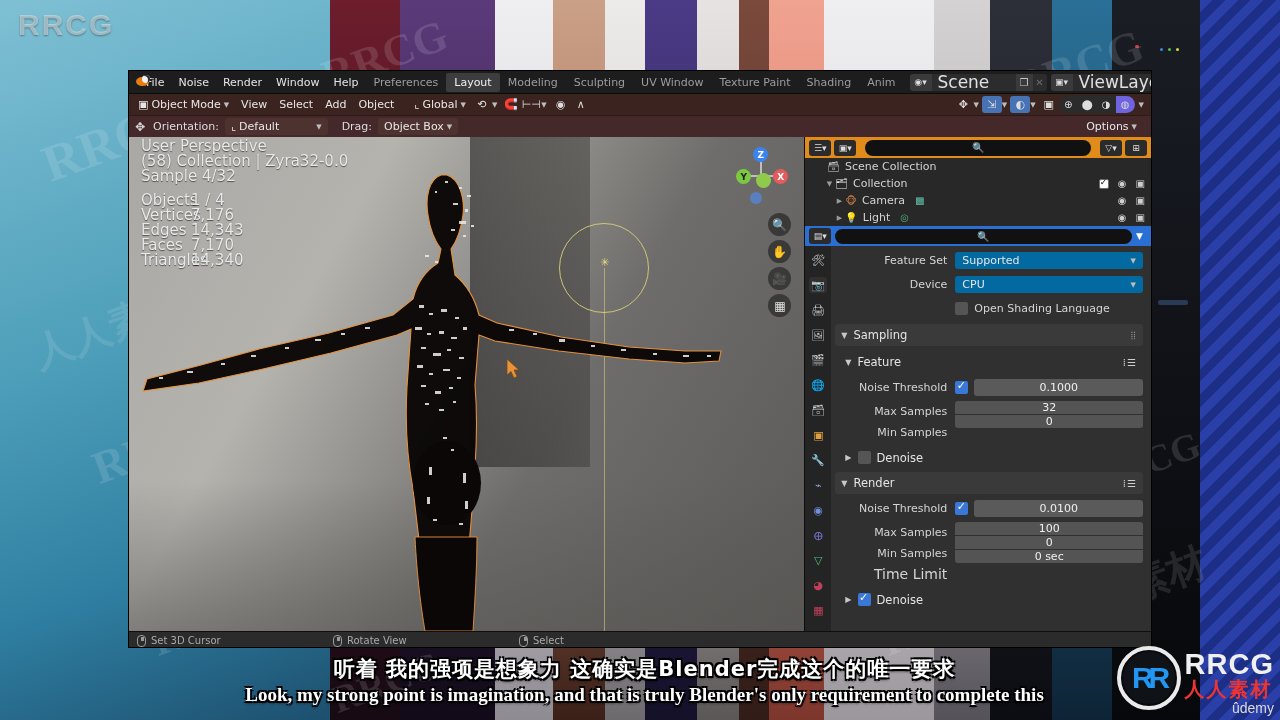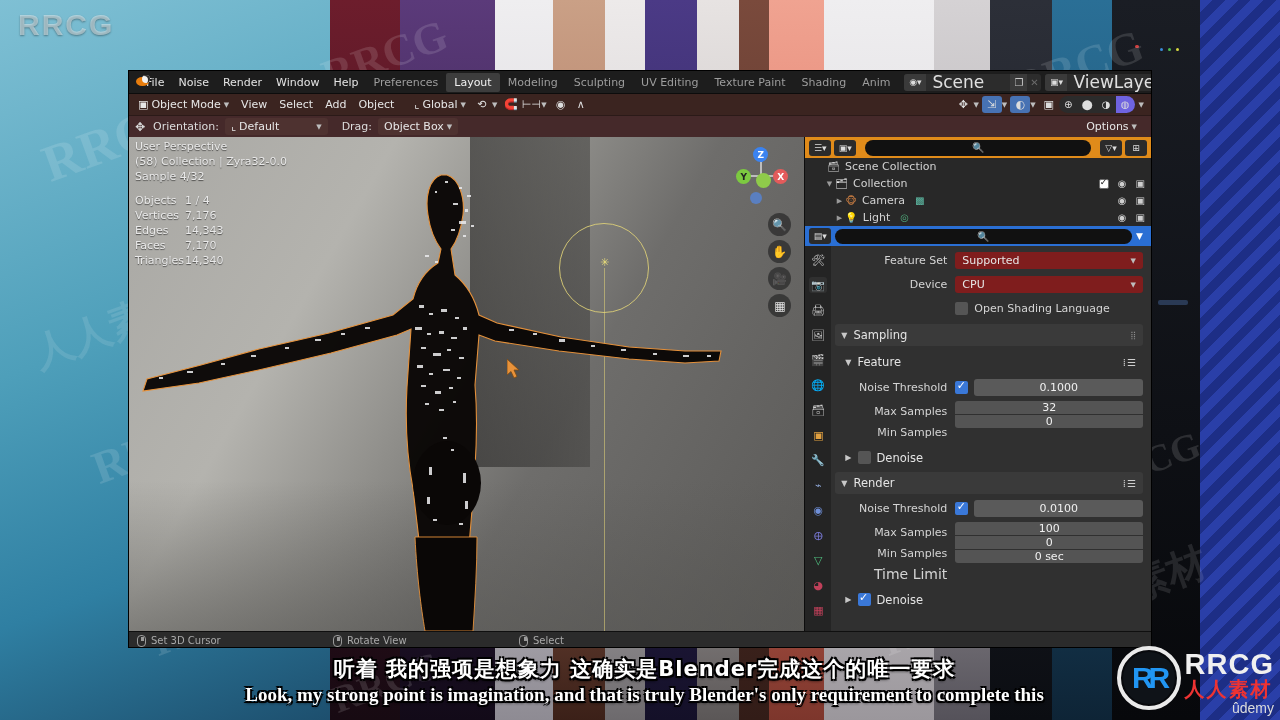--- a/index.html
+++ b/index.html
@@ -85,21 +85,21 @@
                  font-size:10px; color:#ddd; }
   .shadegrp .sb.sel{ background:#6f63e0; }
 
   
   #body{ display:flex; height:494px; }
   #viewport{ width:676px; position:relative; overflow:hidden;
      background:linear-gradient(120deg,#a9a8a4 0%,#b4b3ae 28%,#8f8e8a 46%,#6e6d6b 62%,#5a5957 100%); }
   #rightcol{ width:347px; display:flex; flex-direction:column; border-left:1px solid #0d0d0d;}
 
   
-  #vp-stats{ position:absolute; left:6px; top:2px; font-size:11px; line-height:15px;
+  #vp-stats{ position:absolute; left:12px; top:2px; font-size:15px; line-height:15px;
              color:#e9e9e9; text-shadow:0 1px 1px rgba(0,0,0,.55); }
   #vp-stats .r{ display:flex; }
   #vp-stats .k{ width:50px; }
   .statgap{ height:9px; }
 
   
   #figure{ position:absolute; left:0; top:0; width:100%; height:100%; }
 
   
   #wall-dark{ position:absolute; left:341px; top:0; width:120px; height:330px;
@@ -155,21 +155,21 @@
   #props{ flex:1; display:flex; background:#303030; overflow:hidden; }
   #ptabs{ width:26px; background:#242424; padding-top:6px; display:flex; flex-direction:column;
           align-items:center; gap:9px; }
   .ptab{ width:18px; height:16px; display:flex; align-items:center; justify-content:center;
          font-size:11px; border-radius:3px; }
   .ptab.sel{ background:#303030; }
   #pbody{ flex:1; padding:4px 8px 0 4px; overflow:hidden; }
 
   .prow{ display:flex; align-items:center; height:21px; margin-bottom:3px; }
   .plabel{ width:120px; text-align:right; padding-right:8px; color:#d4d4d4; font-size:11px; }
-  .pfield{ flex:1; height:17px; background:#7f1d1d; border-radius:3px; display:flex;
+  .pfield{ flex:1; height:17px; background:#0369a1; border-radius:3px; display:flex;
            align-items:center; padding:0 7px; color:#e6e6e6; font-size:11px;
            justify-content:space-between; }
   .pval{ flex:1; height:17px; background:#5a5a5a; border-radius:3px; display:flex;
          align-items:center; justify-content:center; color:#f0f0f0; font-size:11px; }
   .pval.num{ background:#545454; }
   .pvalgrp{ flex:1; display:flex; flex-direction:column; }
   .pvalgrp .pval{ border-radius:0; }
   .pvalgrp .pval:first-child{ border-radius:3px 3px 0 0; }
   .pvalgrp .pval:last-child{ border-radius:0 0 3px 3px; }
   .cbox{ width:13px; height:13px; border-radius:2px; background:#3a78d8; margin-right:6px;
@@ -284,21 +284,21 @@
     <div class="mitem">File</div>
     <div class="mitem">Noise</div>
     <div class="mitem">Render</div>
     <div class="mitem">Window</div>
     <div class="mitem">Help</div>
     <div style="width:18px"></div>
     <div class="wsitem">Preferences</div>
     <div class="wsitem active">Layout</div>
     <div class="wsitem">Modeling</div>
     <div class="wsitem">Sculpting</div>
-    <div class="wsitem">UV Editing</div>
+    <div class="wsitem">UV Window</div>
     <div class="wsitem">Texture Paint</div>
     <div class="wsitem">Shading</div>
     <div class="wsitem">Anim</div>
 
     <div class="scenefield" style="margin-left:6px">
       <div class="sf-ico">◉▾</div>
       <div class="sf-txt">Scene</div>
       <div class="sf-btn">❐</div>
       <div class="sf-x">✕</div>
     </div>

